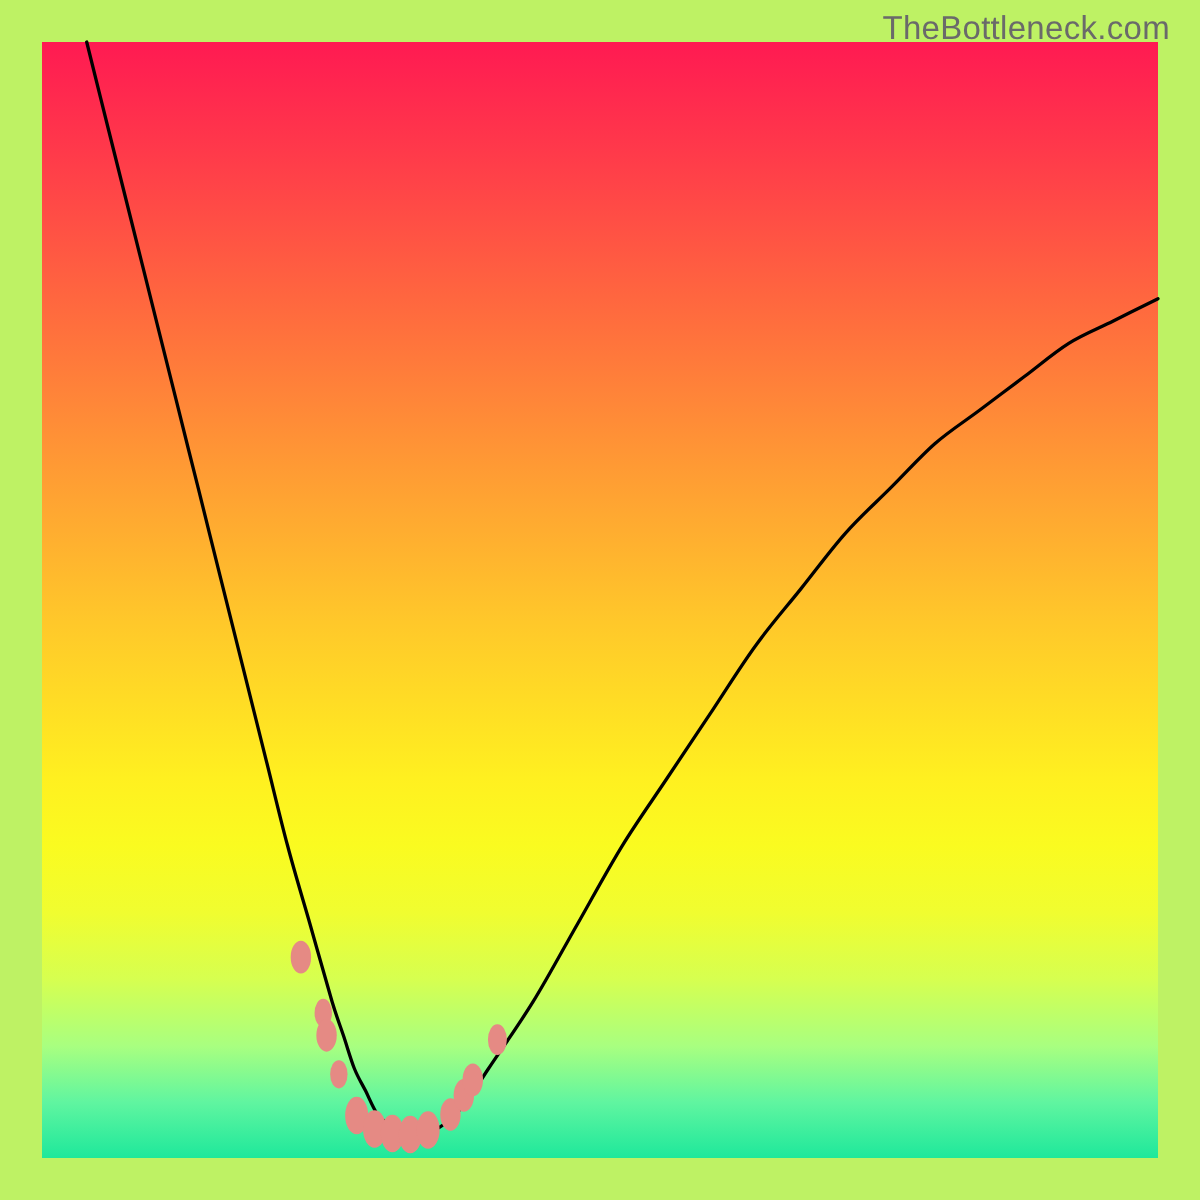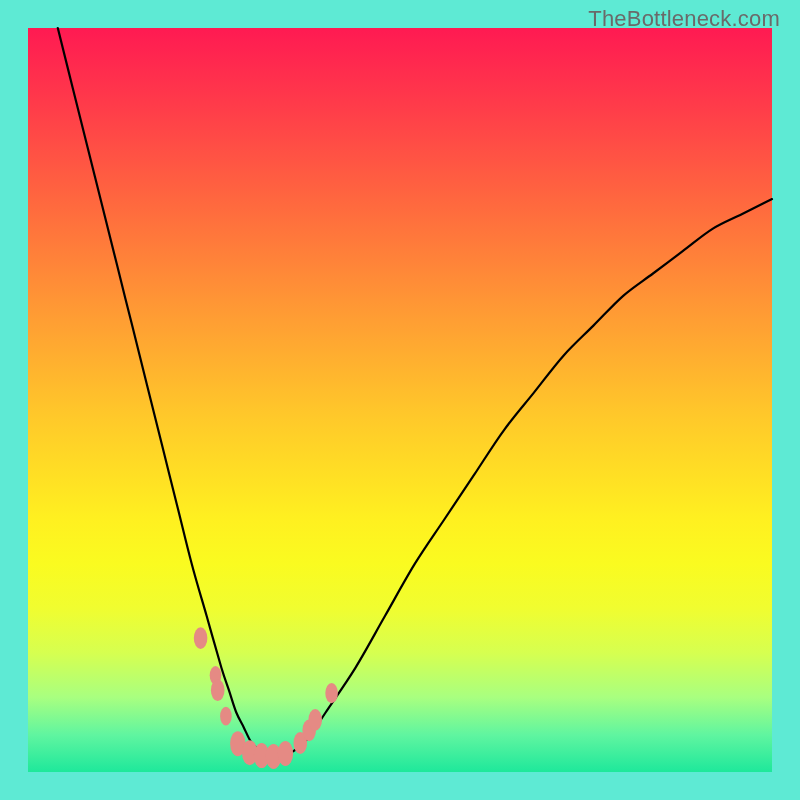--- a/index.html
+++ b/index.html
@@ -9,21 +9,21 @@
     height: 800px;
     overflow: hidden;
     background: #000;
     font-family: Arial, Helvetica, sans-serif;
   }
   .frame {
     position: absolute;
     top: 0; left: 0;
     width: 800px;
     height: 800px;
-    background: #5eead4;
+    background: #bef264;
   }
   .plot {
     position: absolute;
     top: 28px;
     left: 28px;
     width: 744px;
     height: 744px;
     background: linear-gradient(to bottom,
       #ff1a52 0%,
       #ff3a4a 10%,

